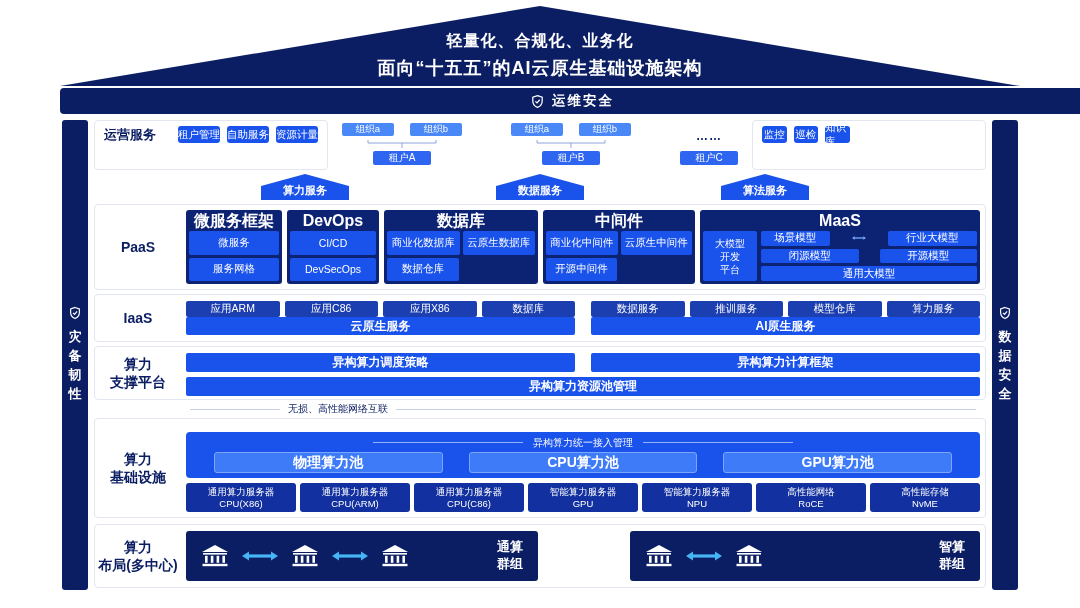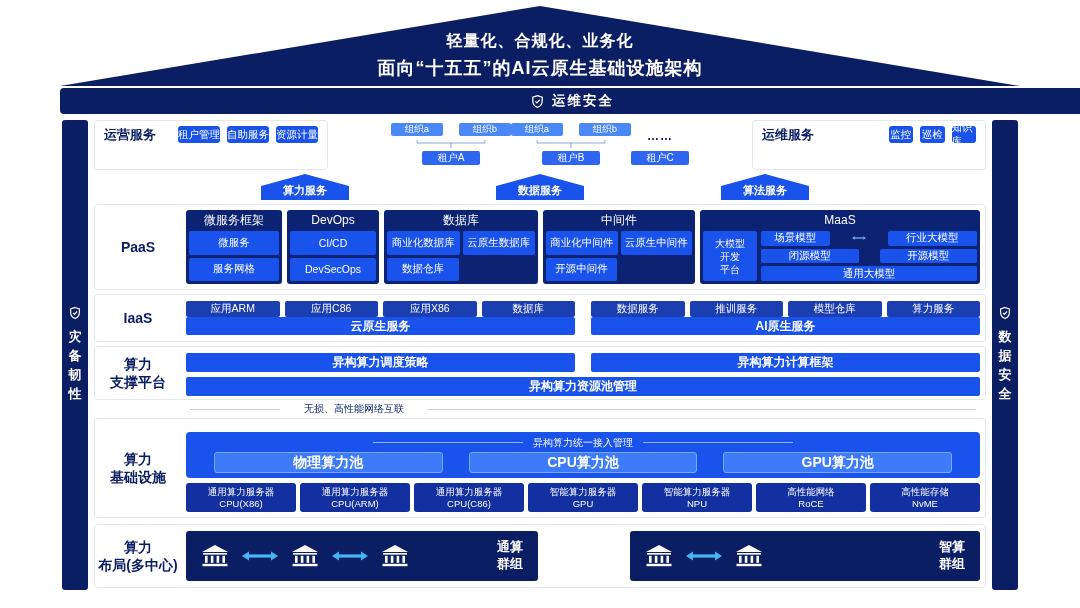--- a/index.html
+++ b/index.html
@@ -33,41 +33,41 @@
   .btn { background:#1A53EC; color:#fff; display:flex; align-items:center; justify-content:center;
     border-radius:3px; font-size:10.5px; }
 
   
   .row1 { display:flex; gap:10px; height:50px; }
   .svc-card { width:234px; border:1px solid #E2E6F0; border-radius:4px; display:flex;
     justify-content:space-between; padding:5px 9px 7px; background:#fff; }
   .card-title { text-align:center; color:#0B1E63; font-weight:700; font-size:13px; }
   .chip-row { display:flex; gap:7px; }
   .chip-row .btn { flex:1; height:17px; }
-  .org-area { flex:1; display:flex; justify-content:center; padding:3px 4px 5px; }
+  .org-area { flex:1; display:flex; justify-content:space-between; padding:3px 4px 5px; }
   .org-group { display:flex; flex-direction:column; align-items:center; justify-content:space-between; }
   .org-top { display:flex; gap:16px; }
   .org-chip { width:52px; height:13px; background:#4A88F8; color:#fff; font-size:9.5px;
     display:flex; align-items:center; justify-content:center; border-radius:2px; }
   .tenant-chip { width:58px; height:14px; background:#2E66F2; color:#fff; font-size:10px;
     display:flex; align-items:center; justify-content:center; border-radius:2px; }
   .org-dots { color:#0B1E63; font-weight:700; font-size:12px; height:13px; line-height:9px; letter-spacing:1px; }
 
   
   .row2 { position:relative; height:26px; margin-top:4px; }
   .s-arrow { position:absolute; width:88px; height:26px; background:#1A53EC;
     clip-path:polygon(50% 0, 100% 46%, 100% 100%, 0 100%, 0 46%);
     color:#fff; display:flex; align-items:flex-end; justify-content:center;
     font-size:11px; font-weight:700; padding-bottom:2px; }
 
   
   .row3 { height:86px; margin-top:4px; }
   .paas-content { flex:1; display:flex; gap:5px; padding:5px; }
   .pgroup { background:#0C2273; border-radius:3px; padding:3px; display:flex; flex-direction:column; gap:3px; }
-  .pgroup-title { color:#fff; font-weight:400; font-size:12px; text-align:center; height:15px; line-height:15px; }
+  .pgroup-title { color:#fff; font-weight:700; font-size:16px; text-align:center; height:15px; line-height:15px; }
   .pgroup .btn { flex:1; border-radius:2px; }
   .g-micro { width:96px; } .g-devops { width:92px; } .g-db { width:154px; } .g-mw { width:152px; }
   .g-maas { flex:1; }
   .duo { display:flex; gap:3px; flex:1; } .duo .btn { flex:1; }
   .half-row { display:flex; flex:1; } .half-row .btn { width:calc(50% - 2px); flex:none; }
   .maas-body { flex:1; display:flex; gap:4px; }
   .maas-side { width:54px; background:#1A53EC; border-radius:2px; color:#fff; font-size:10px;
     display:flex; flex-direction:column; align-items:center; justify-content:center; line-height:1.3; }
   .maas-right { flex:1; display:flex; flex-direction:column; gap:3px; }
   .maas-row { display:flex; gap:21px; flex:1; }
@@ -86,21 +86,21 @@
     display:flex; align-items:center; justify-content:center; border-radius:2px; }
 
   
   .row5 { height:54px; margin-top:4px; }
   .plat-content { flex:1; display:flex; flex-direction:column; gap:5px; padding:6px 5px; }
   .plat-row { display:flex; gap:16px; }
   .pbar { flex:1; height:19px; background:#1A53EC; color:#fff; font-weight:700; font-size:12px;
     display:flex; align-items:center; justify-content:center; border-radius:2px; }
 
   
-  .row6 { height:14px; margin-top:2px; display:flex; align-items:center; gap:24px;
+  .row6 { height:14px; margin-top:2px; display:flex; align-items:center; gap:8px;
     padding:0 10px 0 96px; color:#0B1E63; font-size:10px; }
   .net-line { height:1px; background:#C6D0E8; }
   .net-line-l { width:90px; } .net-line-r { flex:1; }
 
   
   .row7 { height:100px; margin-top:2px; }
   .infra-content { flex:1; padding:5px; display:flex; flex-direction:column; }
   .infra-panel { background:#1A53EC; border-radius:4px; padding:4px 28px 5px; display:flex;
     flex-direction:column; flex:1;margin-top:8px; }
   .infra-cap { display:flex; align-items:center; justify-content:center; gap:10px; height:13px;
@@ -201,21 +201,20 @@
           </span>
           <div class="tenant-chip">租户B</div>
         </div>
         <div class="org-group" style="justify-content:flex-end; gap:6px;">
           <div class="org-dots">……</div>
           <div class="tenant-chip">租户C</div>
         </div>
       </div>
 
       <div class="svc-card">
-        <div class="card-title">运维服务</div>
         <div class="chip-row">
           <div class="btn">监控</div>
           <div class="btn">巡检</div>
           <div class="btn">知识库</div>
         </div>
       </div>
     </div>
 
     <div class="row2">
       <div class="s-arrow" style="left:167px;">算力服务</div>

